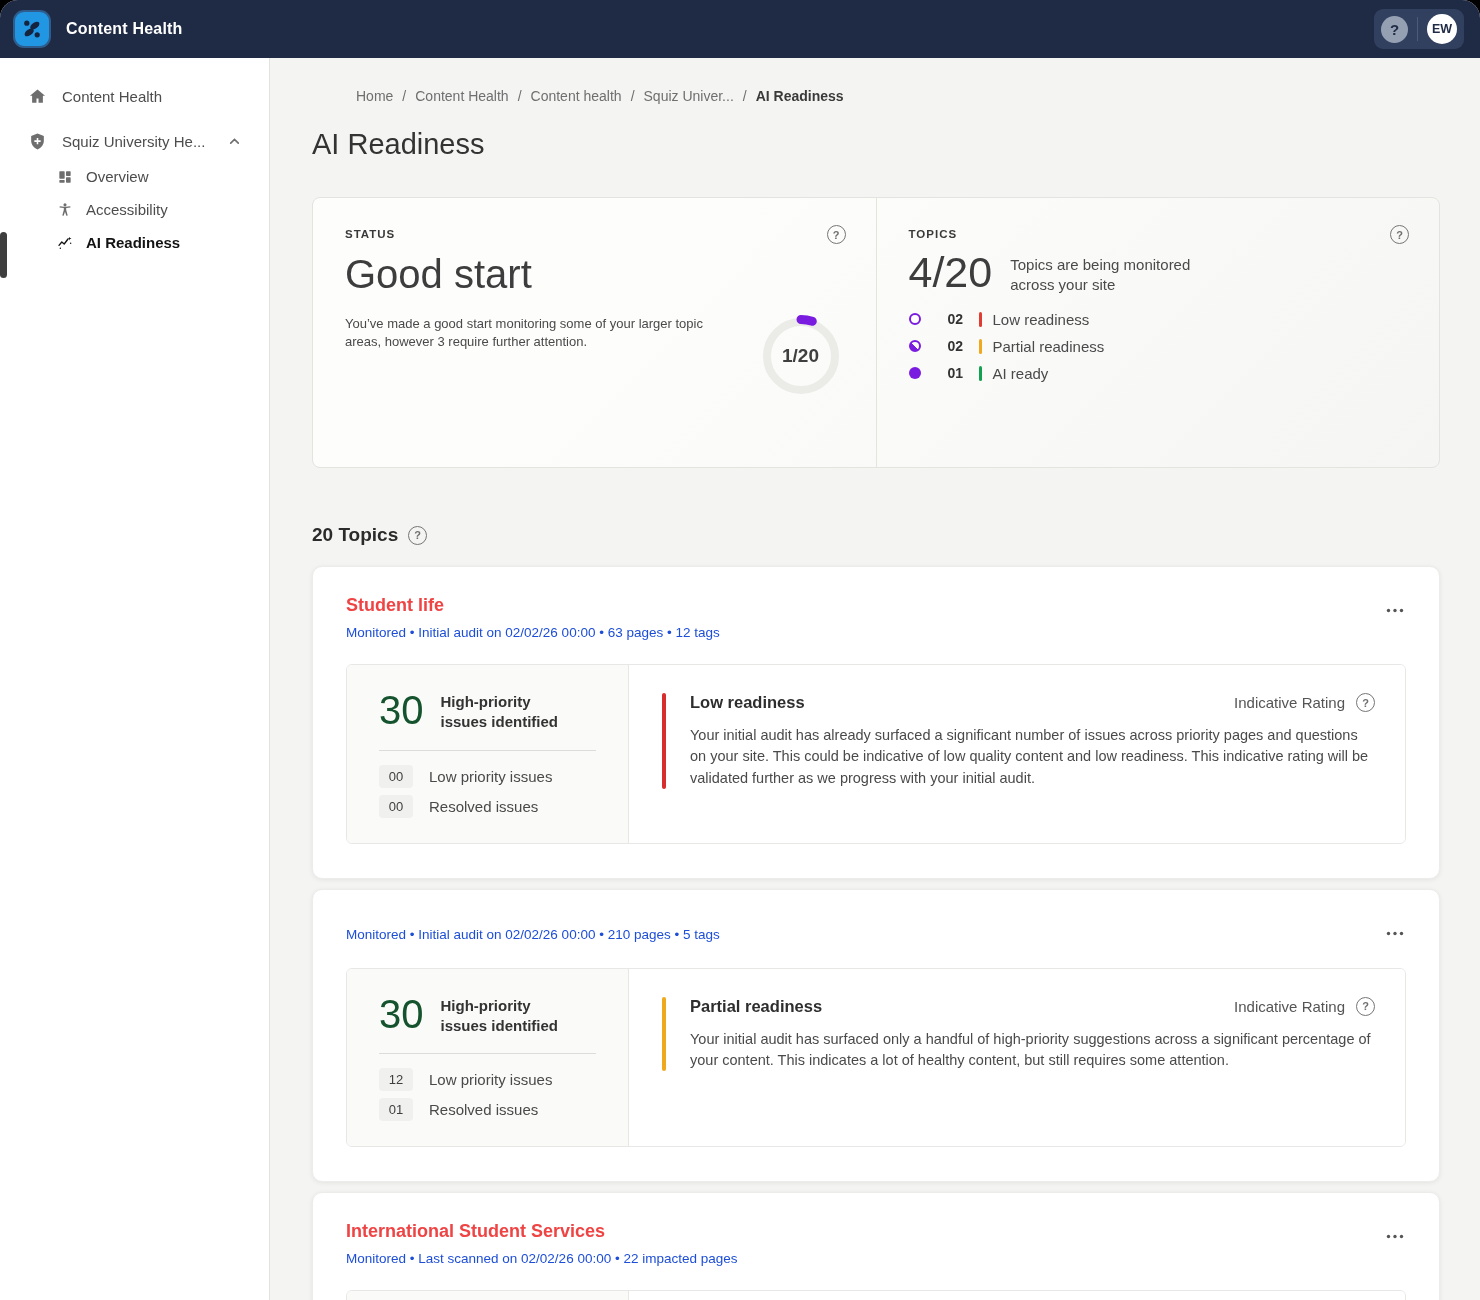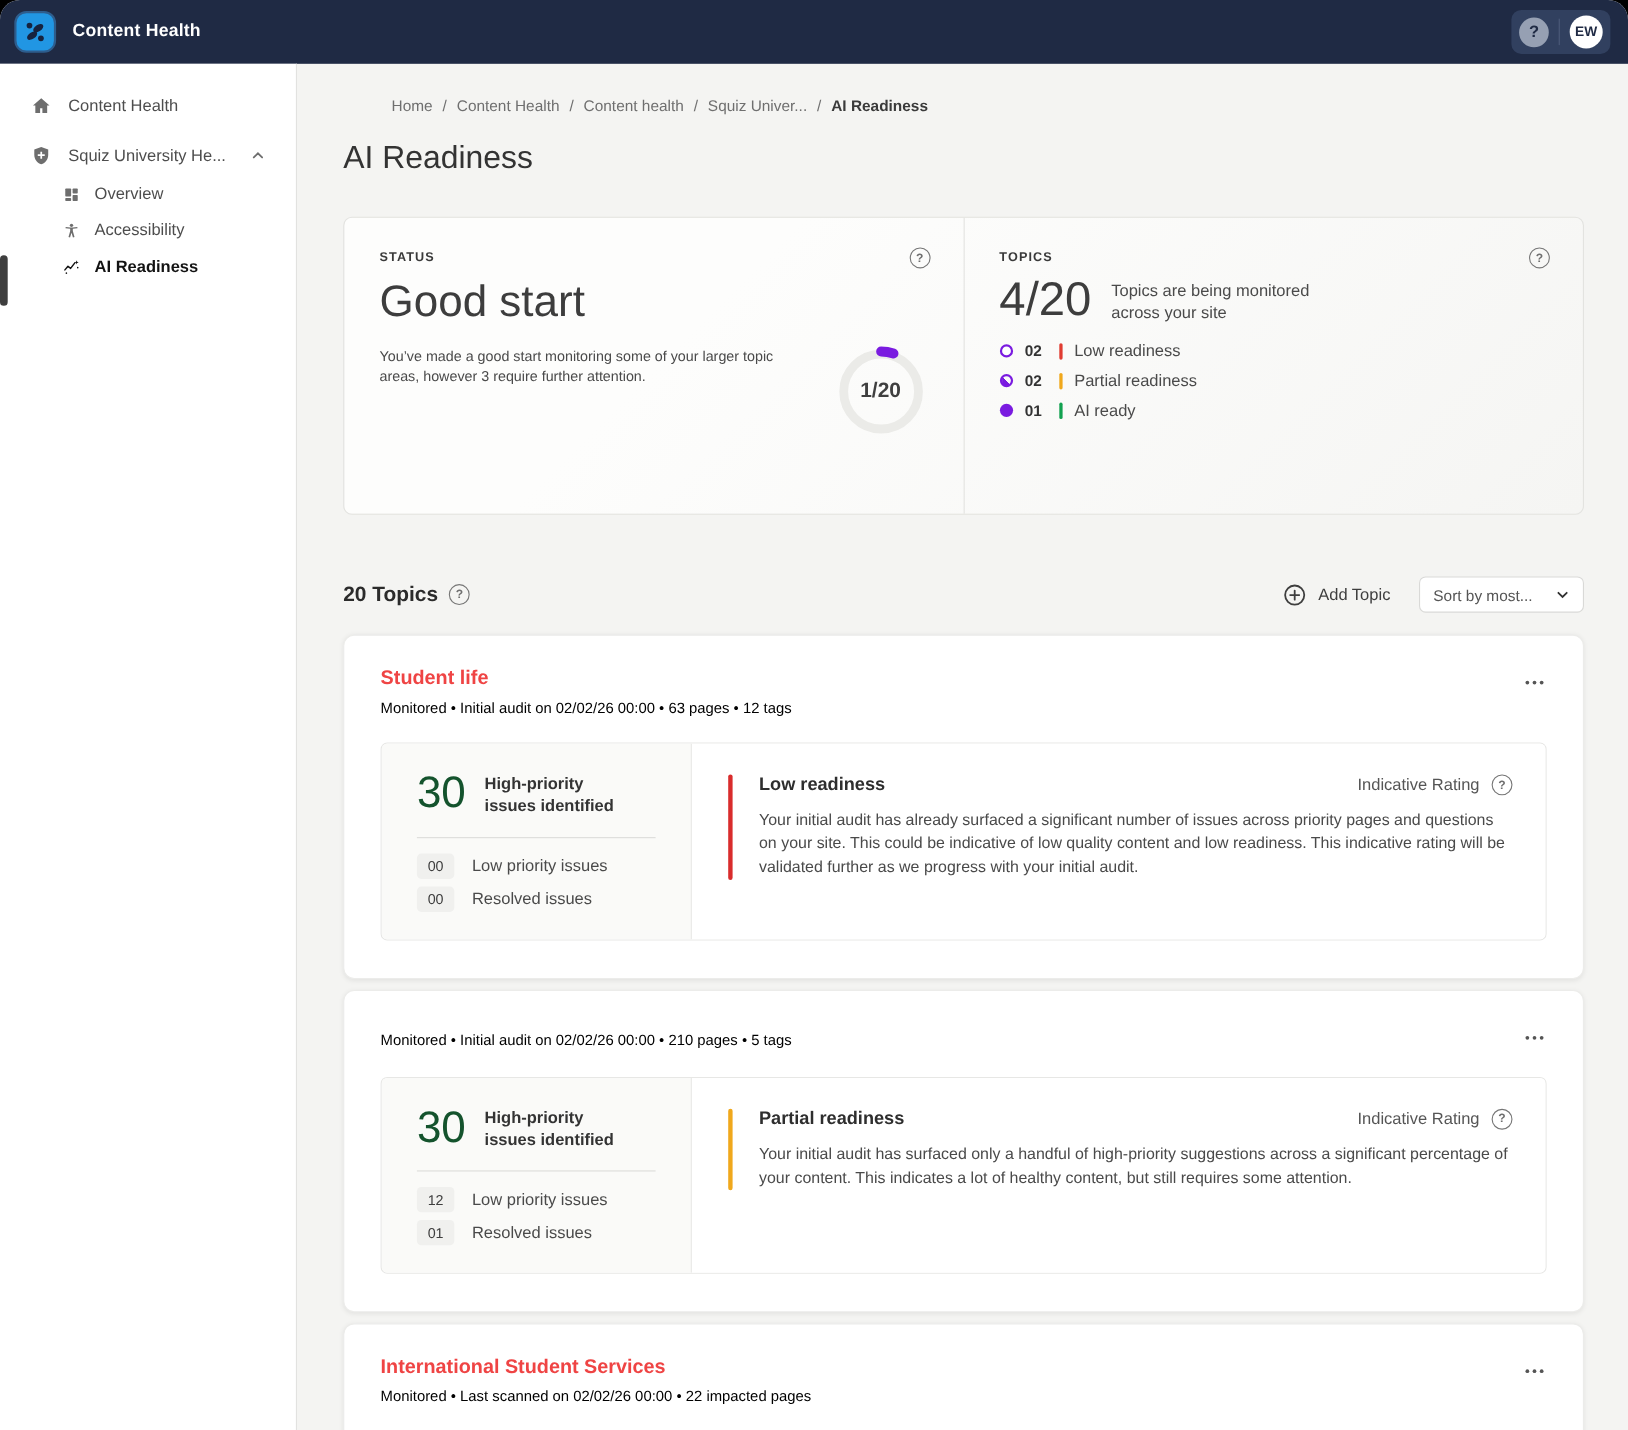--- a/index.html
+++ b/index.html
@@ -68,40 +68,40 @@
 
   .topics-count-row { display:flex; gap:18px; margin-top:10px; }
   .topics-count { font-size:43px; font-weight:500; color:#3d3d3d; line-height:1.05; }
   .topics-sub { width:220px; margin-top:5px; font-size:15px; line-height:1.35; color:#4a4a4a; }
   .legend { margin-top:15px; display:flex; flex-direction:column; gap:10px; }
   .legend-row { display:flex; align-items:center; font-size:15px; color:#4a4a4a; }
   .marker { width:12px; height:12px; border-radius:50%; flex:0 0 12px; }
   .marker.empty { border:2.5px solid #7a1be0; background:#fff; }
   .marker.half { border:2px solid #7a1be0; background-image:linear-gradient(45deg,#7a1be0 50%,transparent 50%); }
   .marker.full { background:#7a1be0; }
-  .legend-count { margin-left:11px; width:24px; font-size:14px; font-weight:700; color:#333; }
+  .legend-count { margin-left:27px; width:24px; font-size:14px; font-weight:700; color:#333; }
   .mini-bar { width:3px; height:15px; border-radius:2px; margin:0 11px 0 7px; }
 
   
   .topics-header { margin-top:56px; display:flex; align-items:center; }
   .topics-heading { font-size:19px; font-weight:700; color:#2b2b2b; margin-right:10px; }
   .th-right { margin-left:auto; display:flex; align-items:center; gap:26px; }
   .add-topic { display:flex; align-items:center; gap:10px; font-size:15px; color:#3e3e3e; cursor:pointer; }
   .sort-select { width:150px; height:33px; background:#fff; border:1px solid #d9d9d7; border-radius:6px;
                  display:flex; align-items:center; justify-content:space-between; padding:0 12px;
                  font-size:14px; color:#555; cursor:pointer; }
 
   
   .topic-card { margin-top:20px; background:#fff; border:1px solid #ececea; border-radius:10px;
                 box-shadow:0 1px 5px rgba(0,0,0,.07); padding:28px 33px 34px; }
   .topic-card + .topic-card { margin-top:10px; }
   .topic-head { display:flex; align-items:flex-start; justify-content:space-between; }
   .topic-title { font-size:18px; font-weight:600; color:#ef4444; }
   .ellipsis-btn { color:#555; cursor:pointer; padding:4px 2px; }
-  .topic-meta { margin-top:9px; font-size:13.5px; color:#000000; }
+  .topic-meta { margin-top:9px; font-size:13.5px; color:#1d4ed8; }
   .topic-panel { margin-top:24px; border:1px solid #e7e7e5; border-radius:6px; display:flex; overflow:hidden; min-height:166px; }
   .stat-panel { flex:0 0 282px; background:#fafaf8; border-right:1px solid #e7e7e5; padding:25px 32px; }
   .stat-top { display:flex; gap:17px; }
   .stat-value { font-size:40px; font-weight:500; color:#14532d; line-height:1; }
   .stat-label { width:118px; font-size:15px; font-weight:600; color:#333; line-height:1.35; padding-top:2px; }
   .stat-divider { height:1px; background:#dcdcda; margin:17px 0 14px; }
   .stat-row { display:flex; align-items:center; gap:16px; margin-top:7px; font-size:15px; color:#4a4a4a; }
   .stat-badge { min-width:34px; height:23px; background:#f0f0ee; border-radius:4px; font-size:13px;
                 color:#3e3e3e; display:flex; align-items:center; justify-content:center; padding:0 6px; }
   .rating-panel { flex:1; background:#fff; padding:28px 30px 26px 33px; }
@@ -247,35 +247,20 @@
               <span class="mini-bar" style="background: rgb(18, 161, 80);"></span>
               <span>AI ready</span>
             </div>
           </div>
         </div>
       </section>
 
       <div class="topics-header">
         <span class="topics-heading">20 Topics</span>
         <span class="qicon">?</span>
-        <div class="th-right">
-          <div class="add-topic">
-            <svg width="22" height="22" viewBox="0 0 24 24" fill="none" stroke="#3e3e3e" stroke-width="1.8" stroke-linecap="round">
-                <circle cx="12" cy="12" r="9.5"></circle>
-                <path d="M12 7.5v9M7.5 12h9"></path>
-              </svg>
-            <span>Add Topic</span>
-          </div>
-          <div class="sort-select">
-            <span>Sort by most...</span>
-            <svg width="13" height="13" viewBox="0 0 24 24" fill="none" stroke="#333" stroke-width="3" stroke-linecap="round">
-                <path d="M5 9l7 7 7-7"></path>
-              </svg>
-          </div>
-        </div>
       </div>
 
       <section class="topic-card">
         <div class="topic-head">
           <div>
             <h2 class="topic-title">Student life</h2>
             <div class="topic-meta">Monitored  •  Initial audit on 02/02/26 00:00  •  63 pages  •  12 tags</div>
           </div>
           <span class="ellipsis-btn">
             <svg width="18" height="5" viewBox="0 0 18 5" fill="#555">

